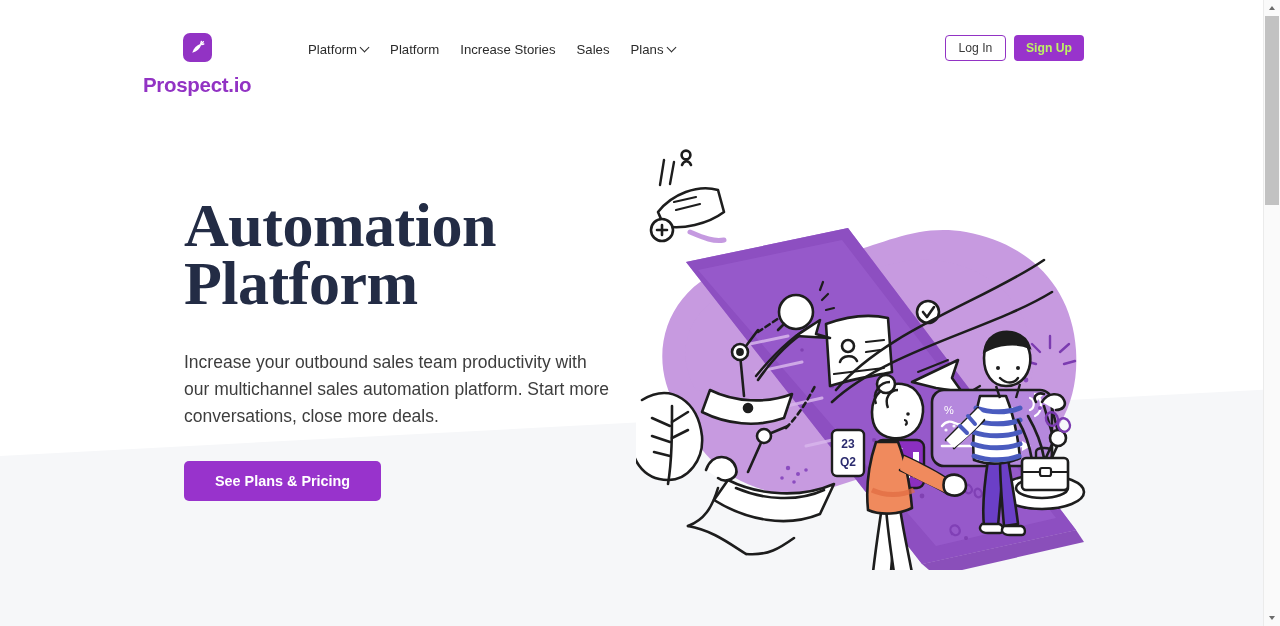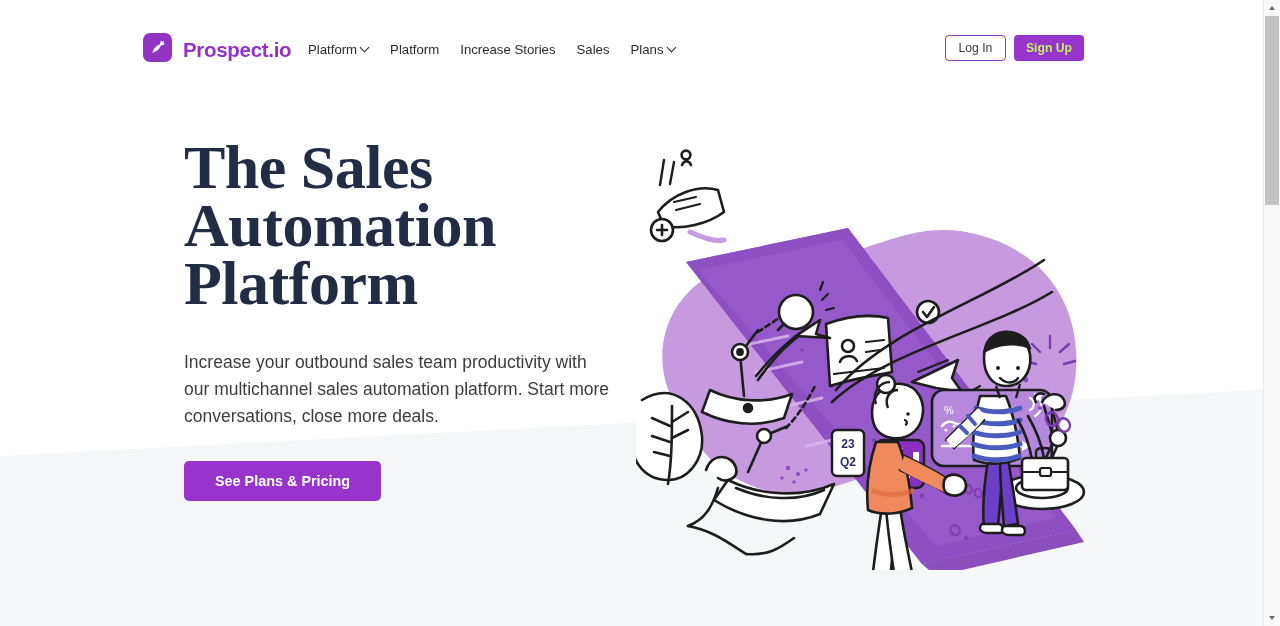--- a/index.html
+++ b/index.html
@@ -52,23 +52,24 @@
     z-index: 40;
     display: flex;
     align-items: center;
   }
 
   .brand {
     position: absolute;
     left: 143px;
     top: 33px;
     display: flex;
-    align-items: flex-end;
+    align-items: center;
     gap: 11px;
     text-decoration: none;
+    flex-direction: column;
   }
 
   .brand-mark {
     width: 29px;
     height: 29px;
     border-radius: 7px;
     background: #9233c4;
     display: flex;
     align-items: center;
     justify-content: center;
@@ -309,21 +310,21 @@
       </nav>
 
       <div class="auth">
         <button class="btn-login">Log In</button>
         <button class="btn-signup">Sign Up</button>
       </div>
     </div>
 
     <div class="hero-copy">
       <h1 class="hero-title">
-        <span>The Sales</span><br>
+        <br>
         <span>Automation</span><br>
         <span>Platform</span>
       </h1>
       <p class="hero-sub">Increase your outbound sales team productivity with our multichannel sales automation platform. Start more conversations, close more deals.</p>
       <button class="btn-cta">See Plans &amp; Pricing</button>
     </div>
 
     <div class="illus">
       <svg viewBox="0 0 460 430" xmlns="http://www.w3.org/2000/svg" aria-hidden="true">
         <defs>

